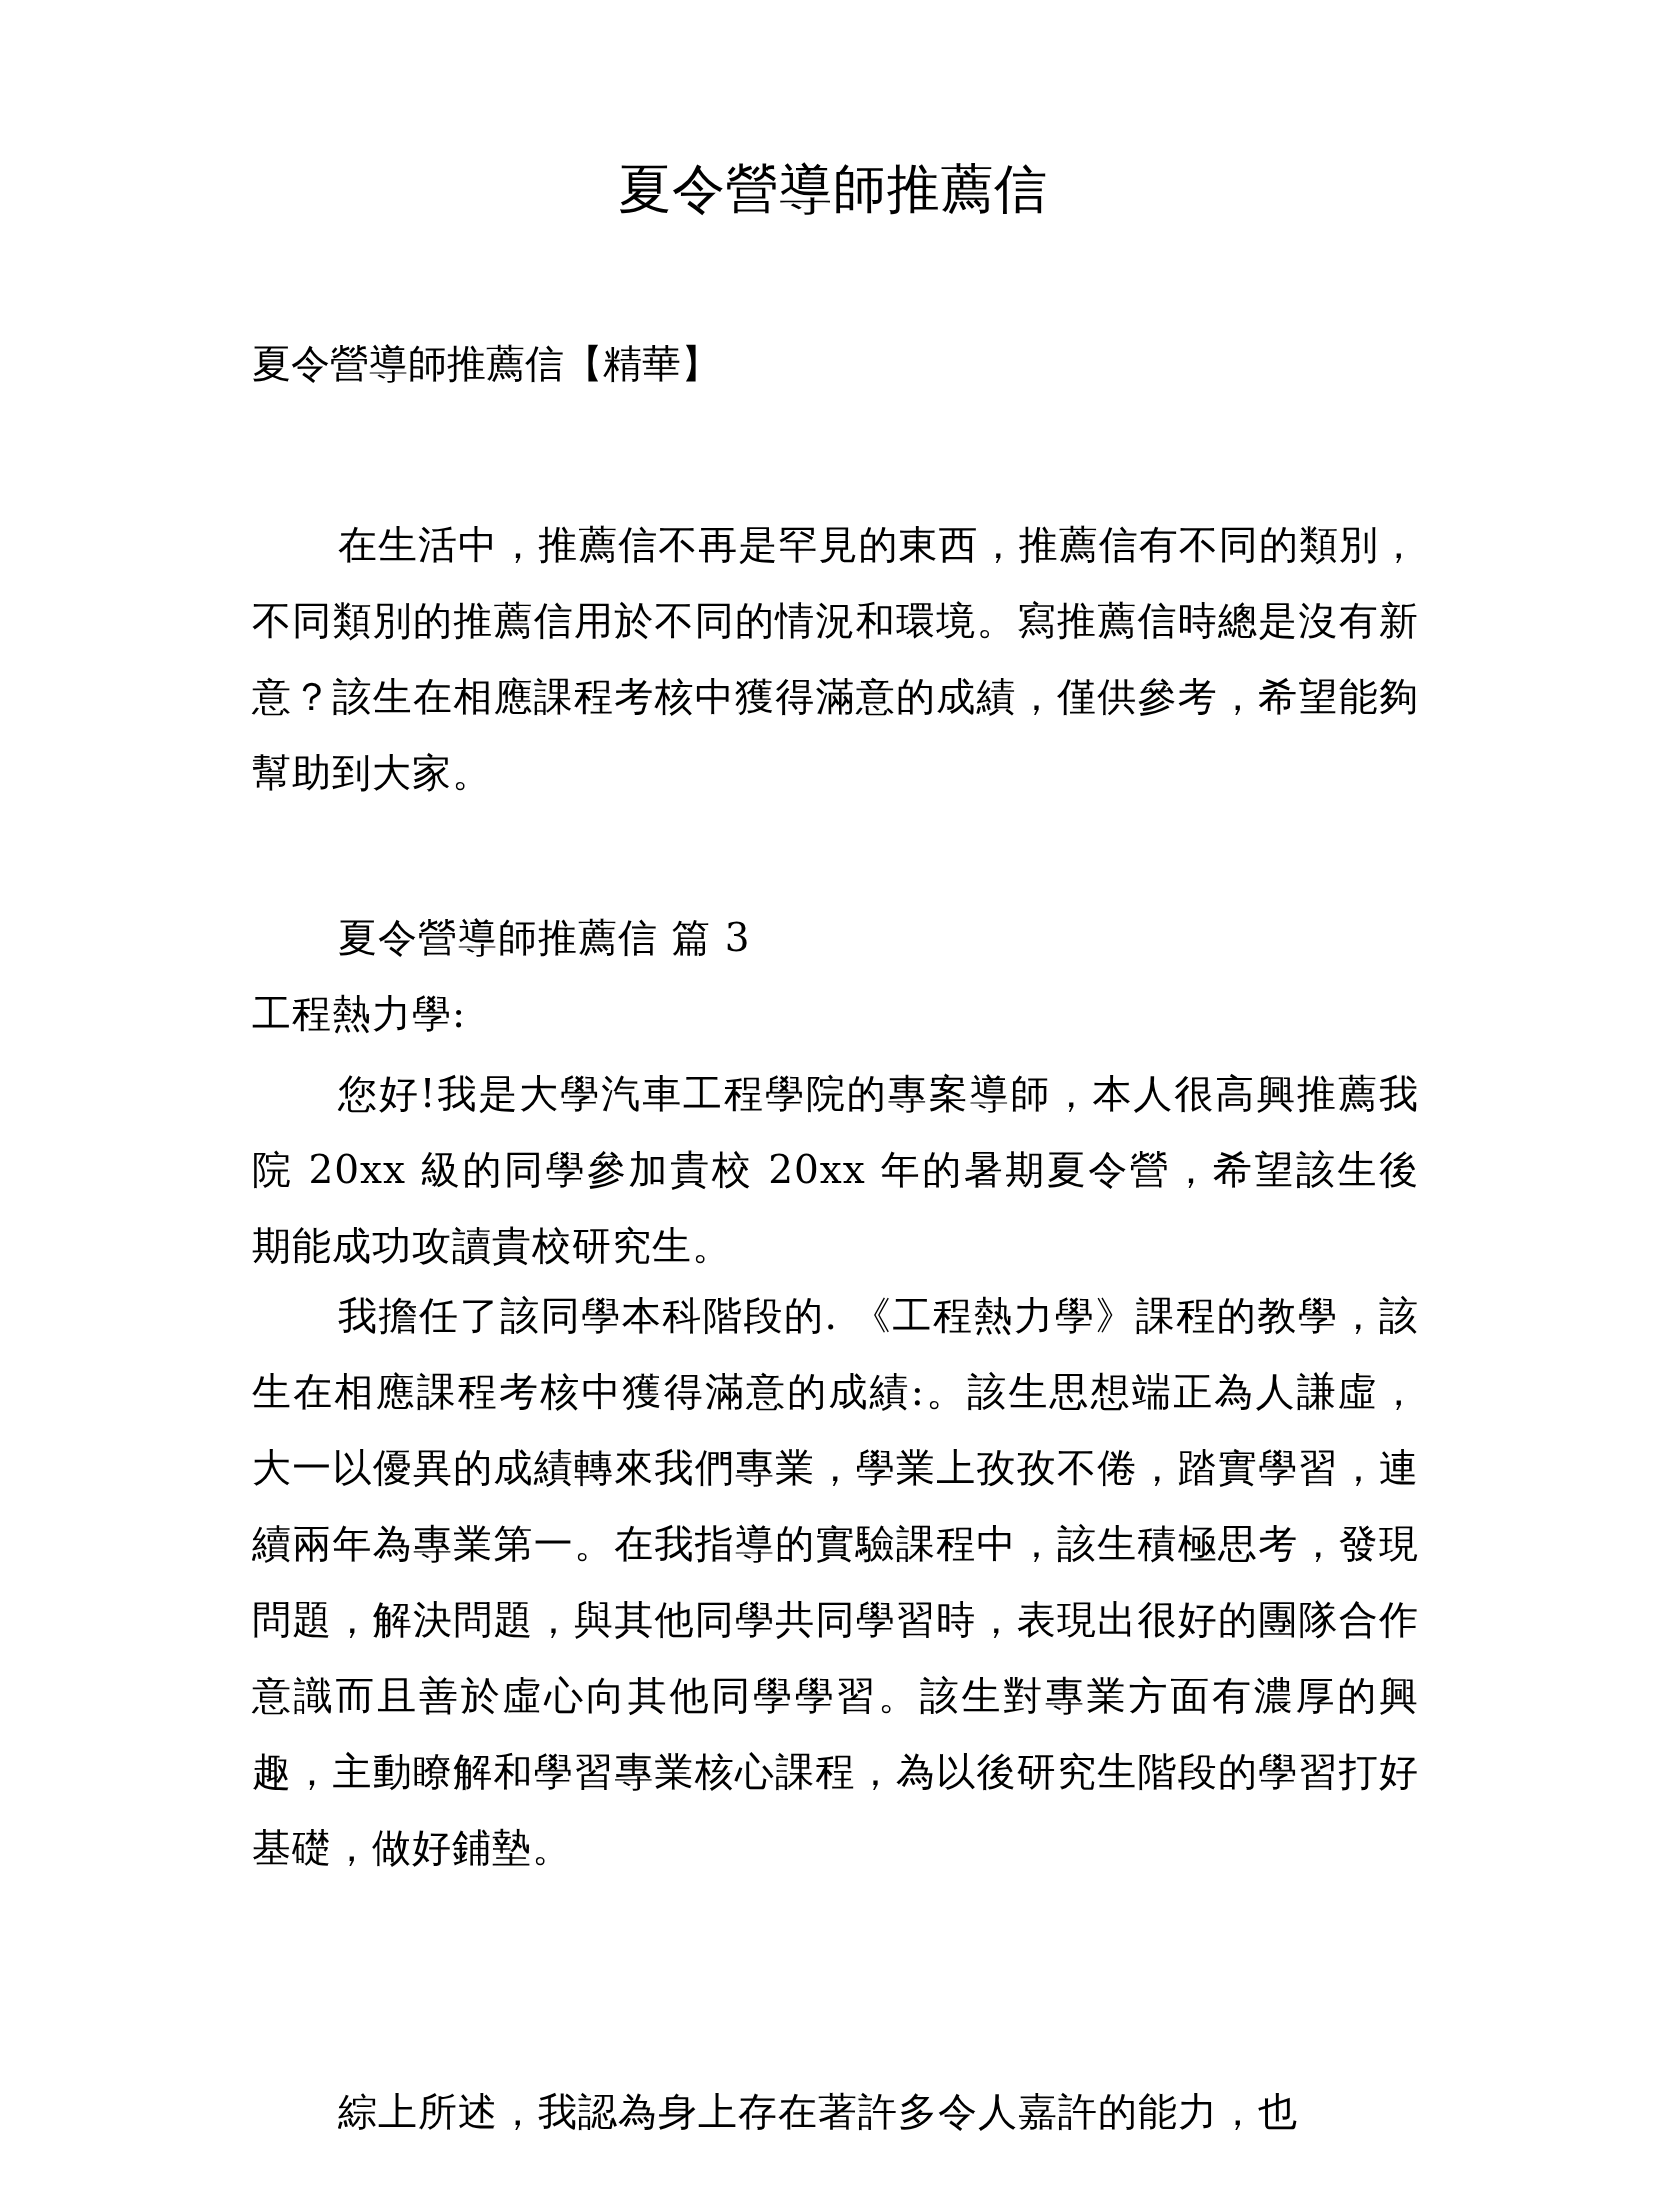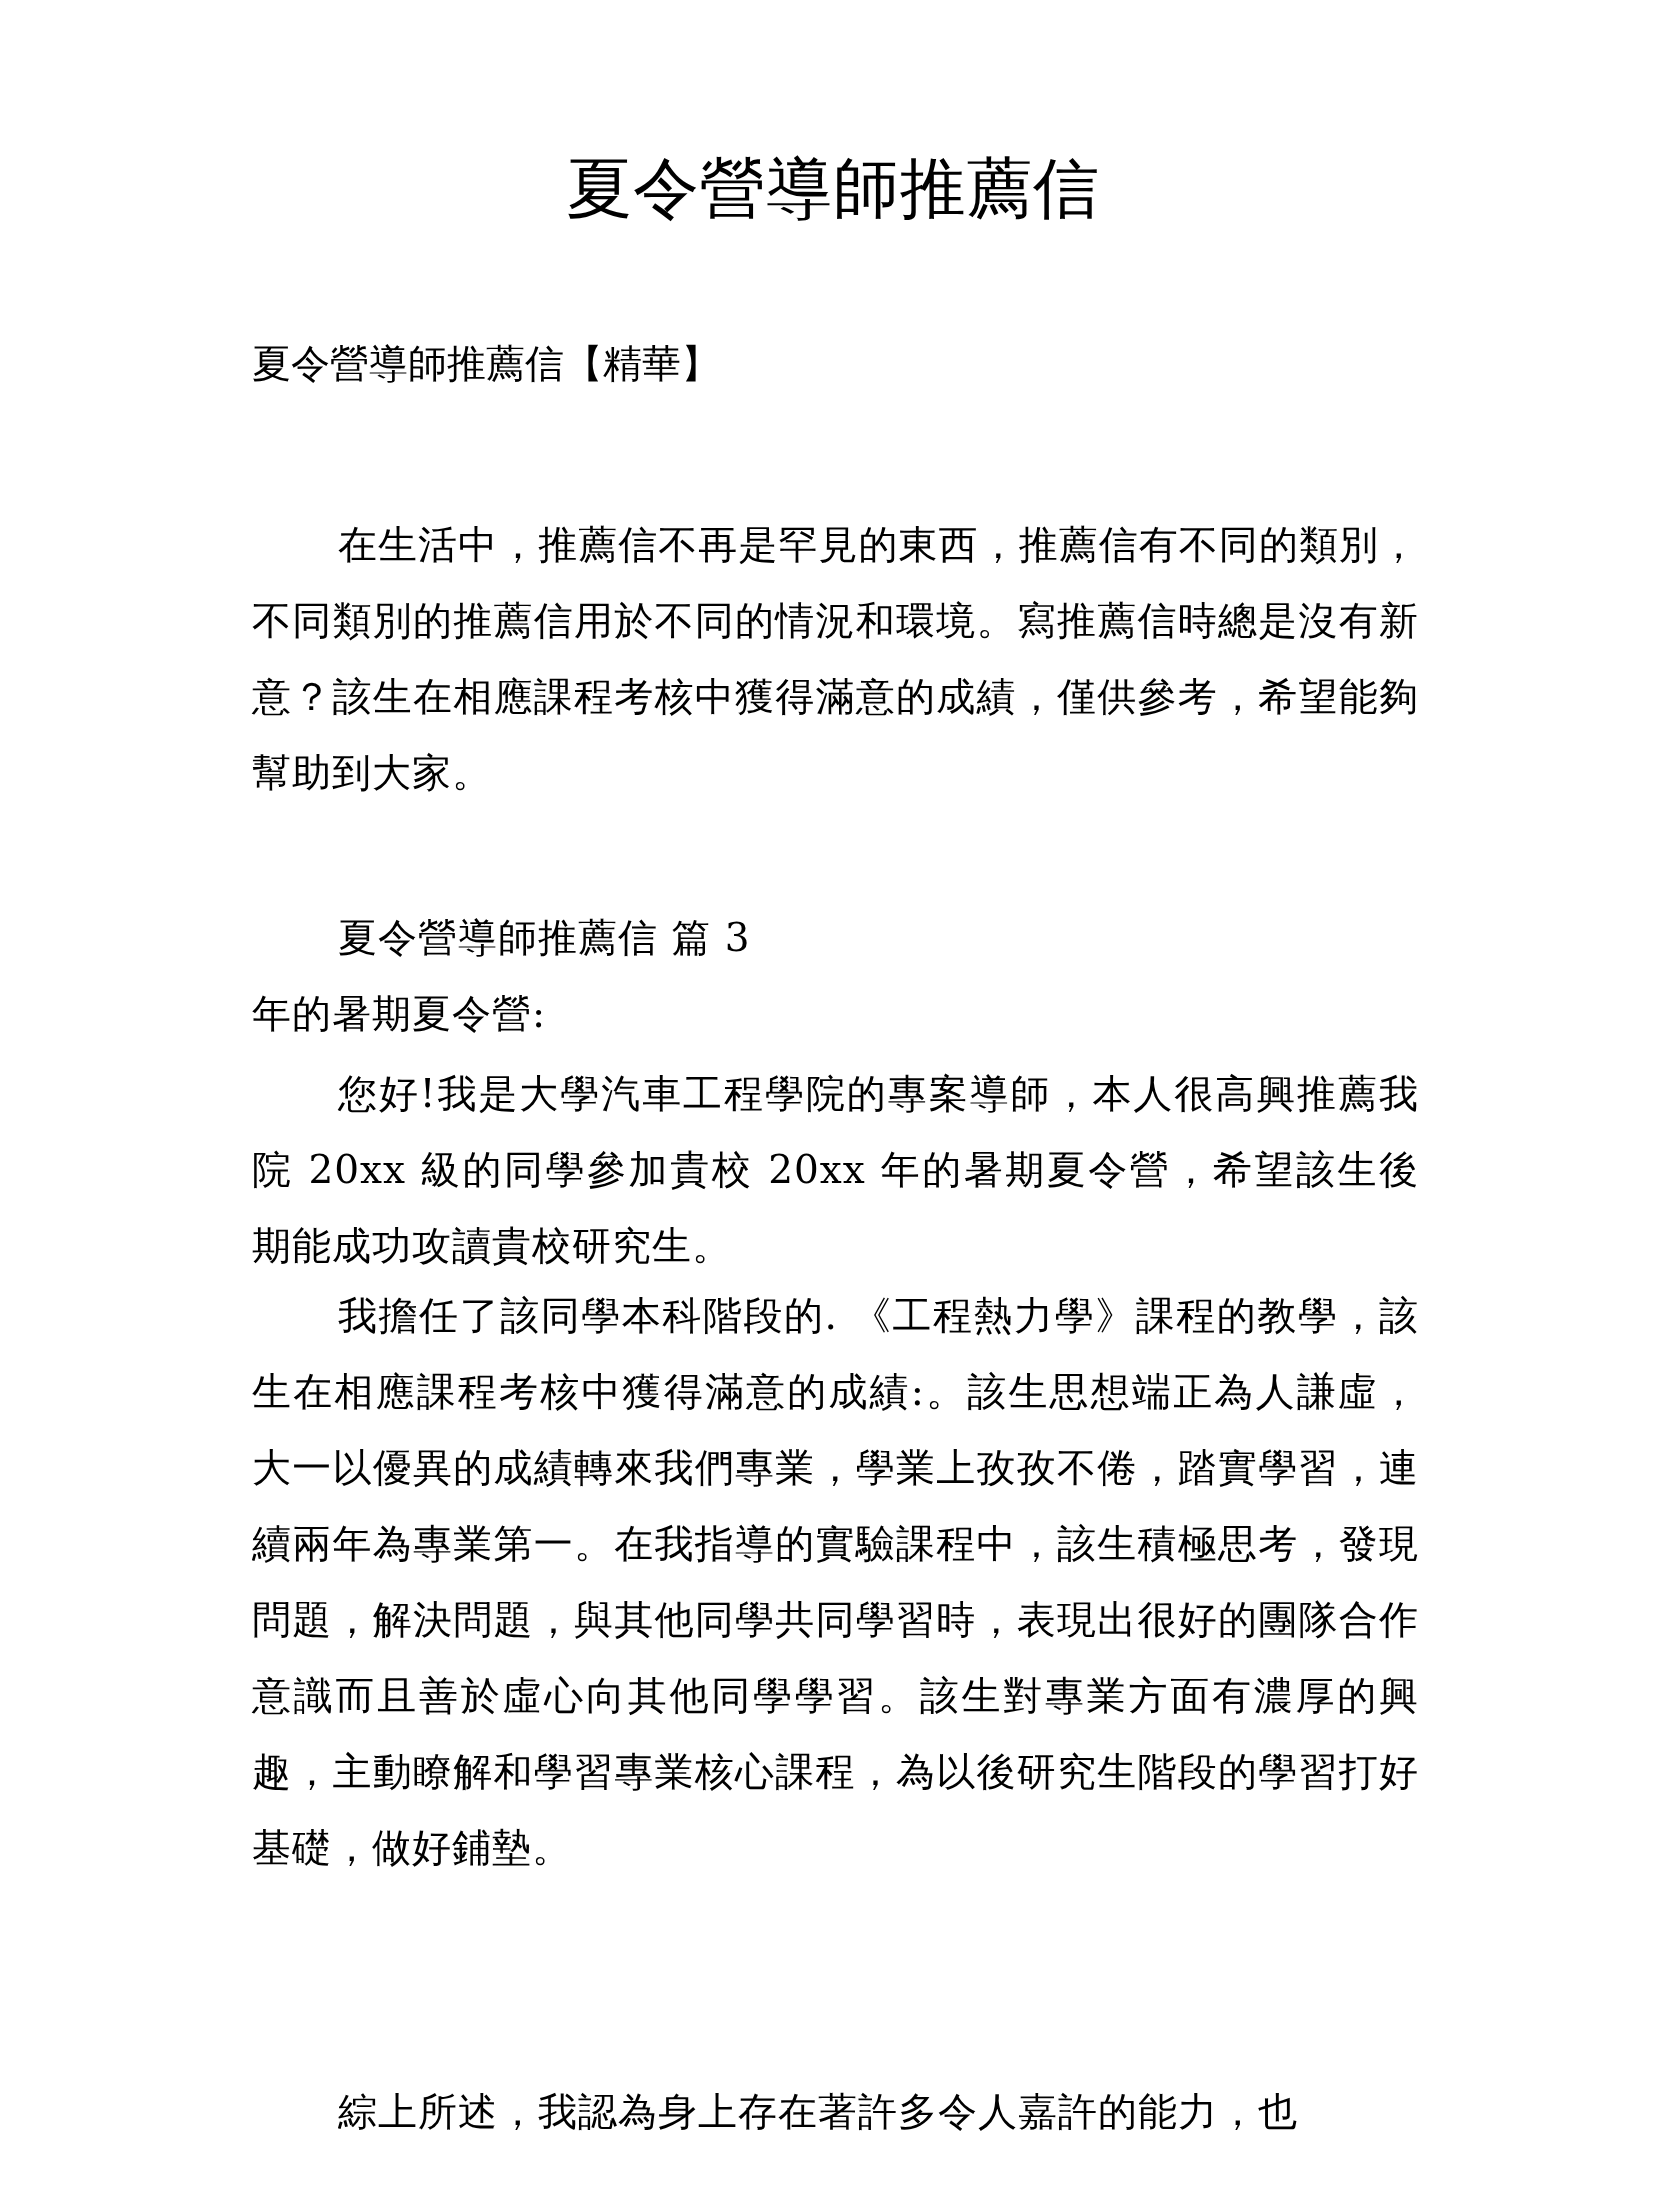--- a/index.html
+++ b/index.html
@@ -20,21 +20,21 @@
       left: 252px;
       top: 0;
       width: 1162px;
     }
     .doc-title {
       position: absolute;
       left: 0;
       top: 151px;
       width: 1162px;
       text-align: center;
-      font-size: 66px;
+      font-size: 53px;
       line-height: 76px;
       letter-spacing: 0.7px;
       margin: 0;
       font-weight: normal;
     }
     .subtitle {
       position: absolute;
       left: 0;
       top: 326px;
       font-size: 39px;
@@ -60,18 +60,18 @@
     .p-body3 { top: 2077px; font-family: Liberation Mono, monospace; }
   </style>
 </head>
 <body>
 
 <div class="page">
   <h1 class="doc-title">夏令營導師推薦信</h1>
   <p class="subtitle">夏令營導師推薦信【精華】</p>
   <p class="para indent p-intro">在生活中，推薦信不再是罕見的東西，推薦信有不同的類別，不同類別的推薦信用於不同的情況和環境。寫推薦信時總是沒有新意？該生在相應課程考核中獲得滿意的成績，僅供參考，希望能夠幫助到大家。</p>
   <p class="para indent p-section">夏令營導師推薦信 篇 3</p>
-  <p class="para p-salutation">年的暑期夏令營:</p>
+  <p class="para p-salutation">工程熱力學:</p>
   <p class="para indent p-body1">您好!我是大學汽車工程學院的專案導師，本人很高興推薦我院 20xx 級的同學參加貴校 20xx 年的暑期夏令營，希望該生後期能成功攻讀貴校研究生。</p>
   <p class="para indent p-body2">我擔任了該同學本科階段的. 《工程熱力學》課程的教學，該生在相應課程考核中獲得滿意的成績:。該生思想端正為人謙虛，大一以優異的成績轉來我們專業，學業上孜孜不倦，踏實學習，連續兩年為專業第一。在我指導的實驗課程中，該生積極思考，發現問題，解決問題，與其他同學共同學習時，表現出很好的團隊合作意識而且善於虛心向其他同學學習。該生對專業方面有濃厚的興趣，主動瞭解和學習專業核心課程，為以後研究生階段的學習打好基礎，做好鋪墊。</p>
   <p class="para indent p-body3">綜上所述，我認為身上存在著許多令人嘉許的能力，也</p>
 </div>
 
 
 </body></html>

